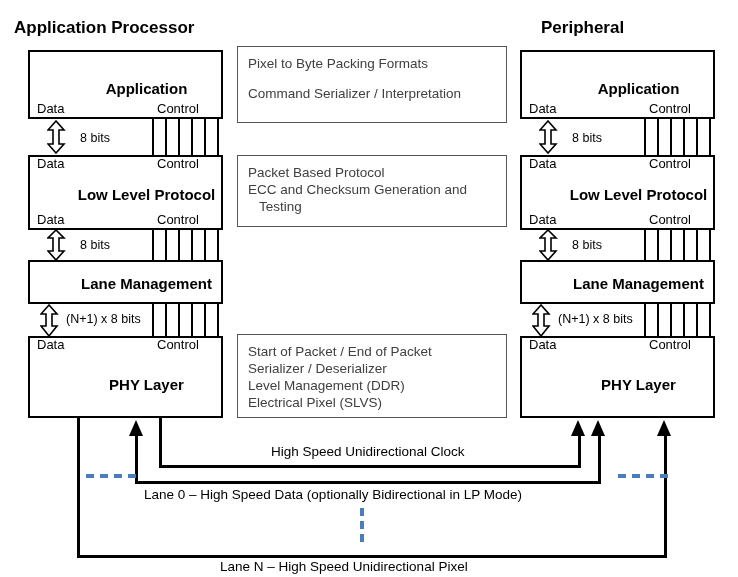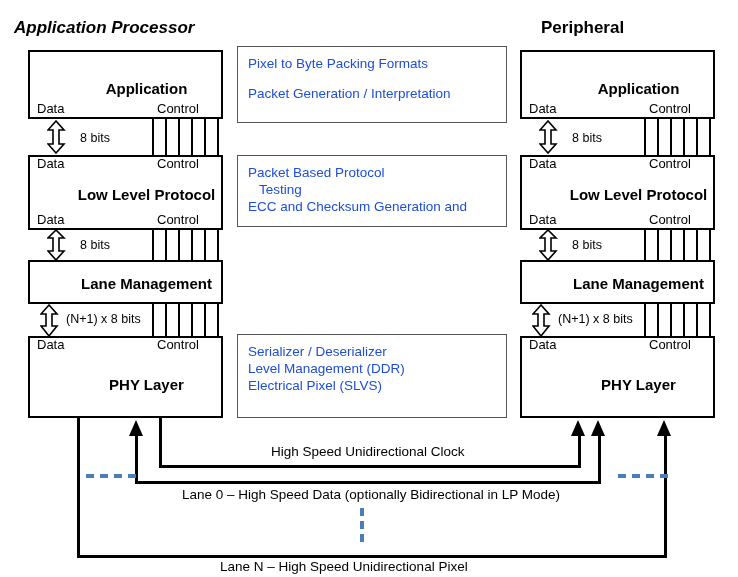--- a/index.html
+++ b/index.html
@@ -47,21 +47,21 @@
   }
   .desc-box {
     position: absolute;
     border: 1px solid #555;
     background: #fff;
     box-sizing: border-box;
     padding: 8px 10px 6px 10px;
   }
   .desc-line {
     font-size: 13.5px;
-    color: #1d4ed8;
+    color: #404040;
     line-height: 17px;
     white-space: pre;
   }
   .desc-line.spaced { margin-bottom: 13px; }
   .ctrl-line {
     position: absolute;
     width: 2px;
     background: #000;
   }
   .bits-label {
@@ -106,21 +106,21 @@
     width: 4px;
     height: 8px;
     background: #4a7ebb;
   }
 </style>
 </head>
 <body>
 
 <div id="canvas">
 
-  <div class="col-title" style="left:14px; top:18px;font-style:italic;">Application Processor</div>
+  <div class="col-title" style="left:14px; top:18px;">Application Processor</div>
   <div class="col-title" style="left:541px; top:18px;">Peripheral</div>
 
   <div class="layer-box" style="left:28px; top:50px; width:195px; height:69px;">
     <div class="layer-name" style="top:28px;">Application</div>
   </div>
   <div class="port-label" style="left:37px; top:101px;">Data</div>
   <div class="port-label" style="left:157px; top:101px;">Control</div>
 
   <div class="ctrl-line" style="left:152px; top:119px; height:36px;"></div>
   <div class="ctrl-line" style="left:165px; top:119px; height:36px;"></div>
@@ -231,31 +231,32 @@
   <div class="bits-label" style="left:558px; top:312px;">(N+1) x 8 bits</div>
 
   <div class="layer-box" style="left:520px; top:336px; width:195px; height:82px;">
     <div class="layer-name" style="top:38px;">PHY Layer</div>
   </div>
   <div class="port-label" style="left:529px; top:337px;">Data</div>
   <div class="port-label" style="left:649px; top:337px;">Control</div>
 
   <div class="desc-box" style="left:237px; top:46px; width:270px; height:77px;">
     <div class="desc-line spaced">Pixel to Byte Packing Formats</div>
-    <div class="desc-line">Packet Generation / Interpretation</div>
+    <div class="desc-line">Command Serializer / Interpretation</div>
   </div>
 
   <div class="desc-box" style="left:237px; top:155px; width:270px; height:72px;">
     <div class="desc-line">Packet Based Protocol</div>
+    <div class="desc-line">ECC and Checksum Generation and</div>
     <div class="desc-line">   Testing</div>
-    <div class="desc-line">ECC and Checksum Generation and</div>
   </div>
 
 
   <div class="desc-box" style="left:237px; top:334px; width:270px; height:84px;">
+    <div class="desc-line">Start of Packet / End of Packet</div>
     <div class="desc-line">Serializer / Deserializer</div>
     <div class="desc-line">Level Management (DDR)</div>
     <div class="desc-line">Electrical Pixel (SLVS)</div>
   </div>
 
   <div class="wire wire-v" style="left:159px; top:418px; height:50px;"></div>
   <div class="wire wire-h" style="left:159px; top:465px; width:422px;"></div>
   <div class="wire wire-v" style="left:578px; top:434px; height:34px;"></div>
   <div class="arrowhead-up" style="left:571px; top:420px;"></div>
 
@@ -264,21 +265,21 @@
   <div class="wire wire-h" style="left:135px; top:481px; width:466px;"></div>
   <div class="wire wire-v" style="left:598px; top:434px; height:50px;"></div>
   <div class="arrowhead-up" style="left:591px; top:420px;"></div>
 
   <div class="wire wire-v" style="left:77px; top:418px; height:140px;"></div>
   <div class="wire wire-h" style="left:77px; top:555px; width:590px;"></div>
   <div class="wire wire-v" style="left:664px; top:434px; height:124px;"></div>
   <div class="arrowhead-up" style="left:657px; top:420px;"></div>
 
   <div class="bus-label" style="left:267px; top:444px;">High Speed Unidirectional Clock</div>
-  <div class="bus-label" style="left:140px; top:487px;margin-left:38px;">Lane 0 – High Speed Data (optionally Bidirectional in LP Mode)</div>
+  <div class="bus-label" style="left:140px; top:487px;">Lane 0 – High Speed Data (optionally Bidirectional in LP Mode)</div>
   <div class="bus-label" style="left:216px; top:559px;">Lane N – High Speed Unidirectional Pixel</div>
 
   <div class="dash-h" style="left:86px;  top:474px;"></div>
   <div class="dash-h" style="left:100px; top:474px;"></div>
   <div class="dash-h" style="left:114px; top:474px;"></div>
   <div class="dash-h" style="left:128px; top:474px;"></div>
 
   <div class="dash-h" style="left:618px; top:474px;"></div>
   <div class="dash-h" style="left:632px; top:474px;"></div>
   <div class="dash-h" style="left:646px; top:474px;"></div>

